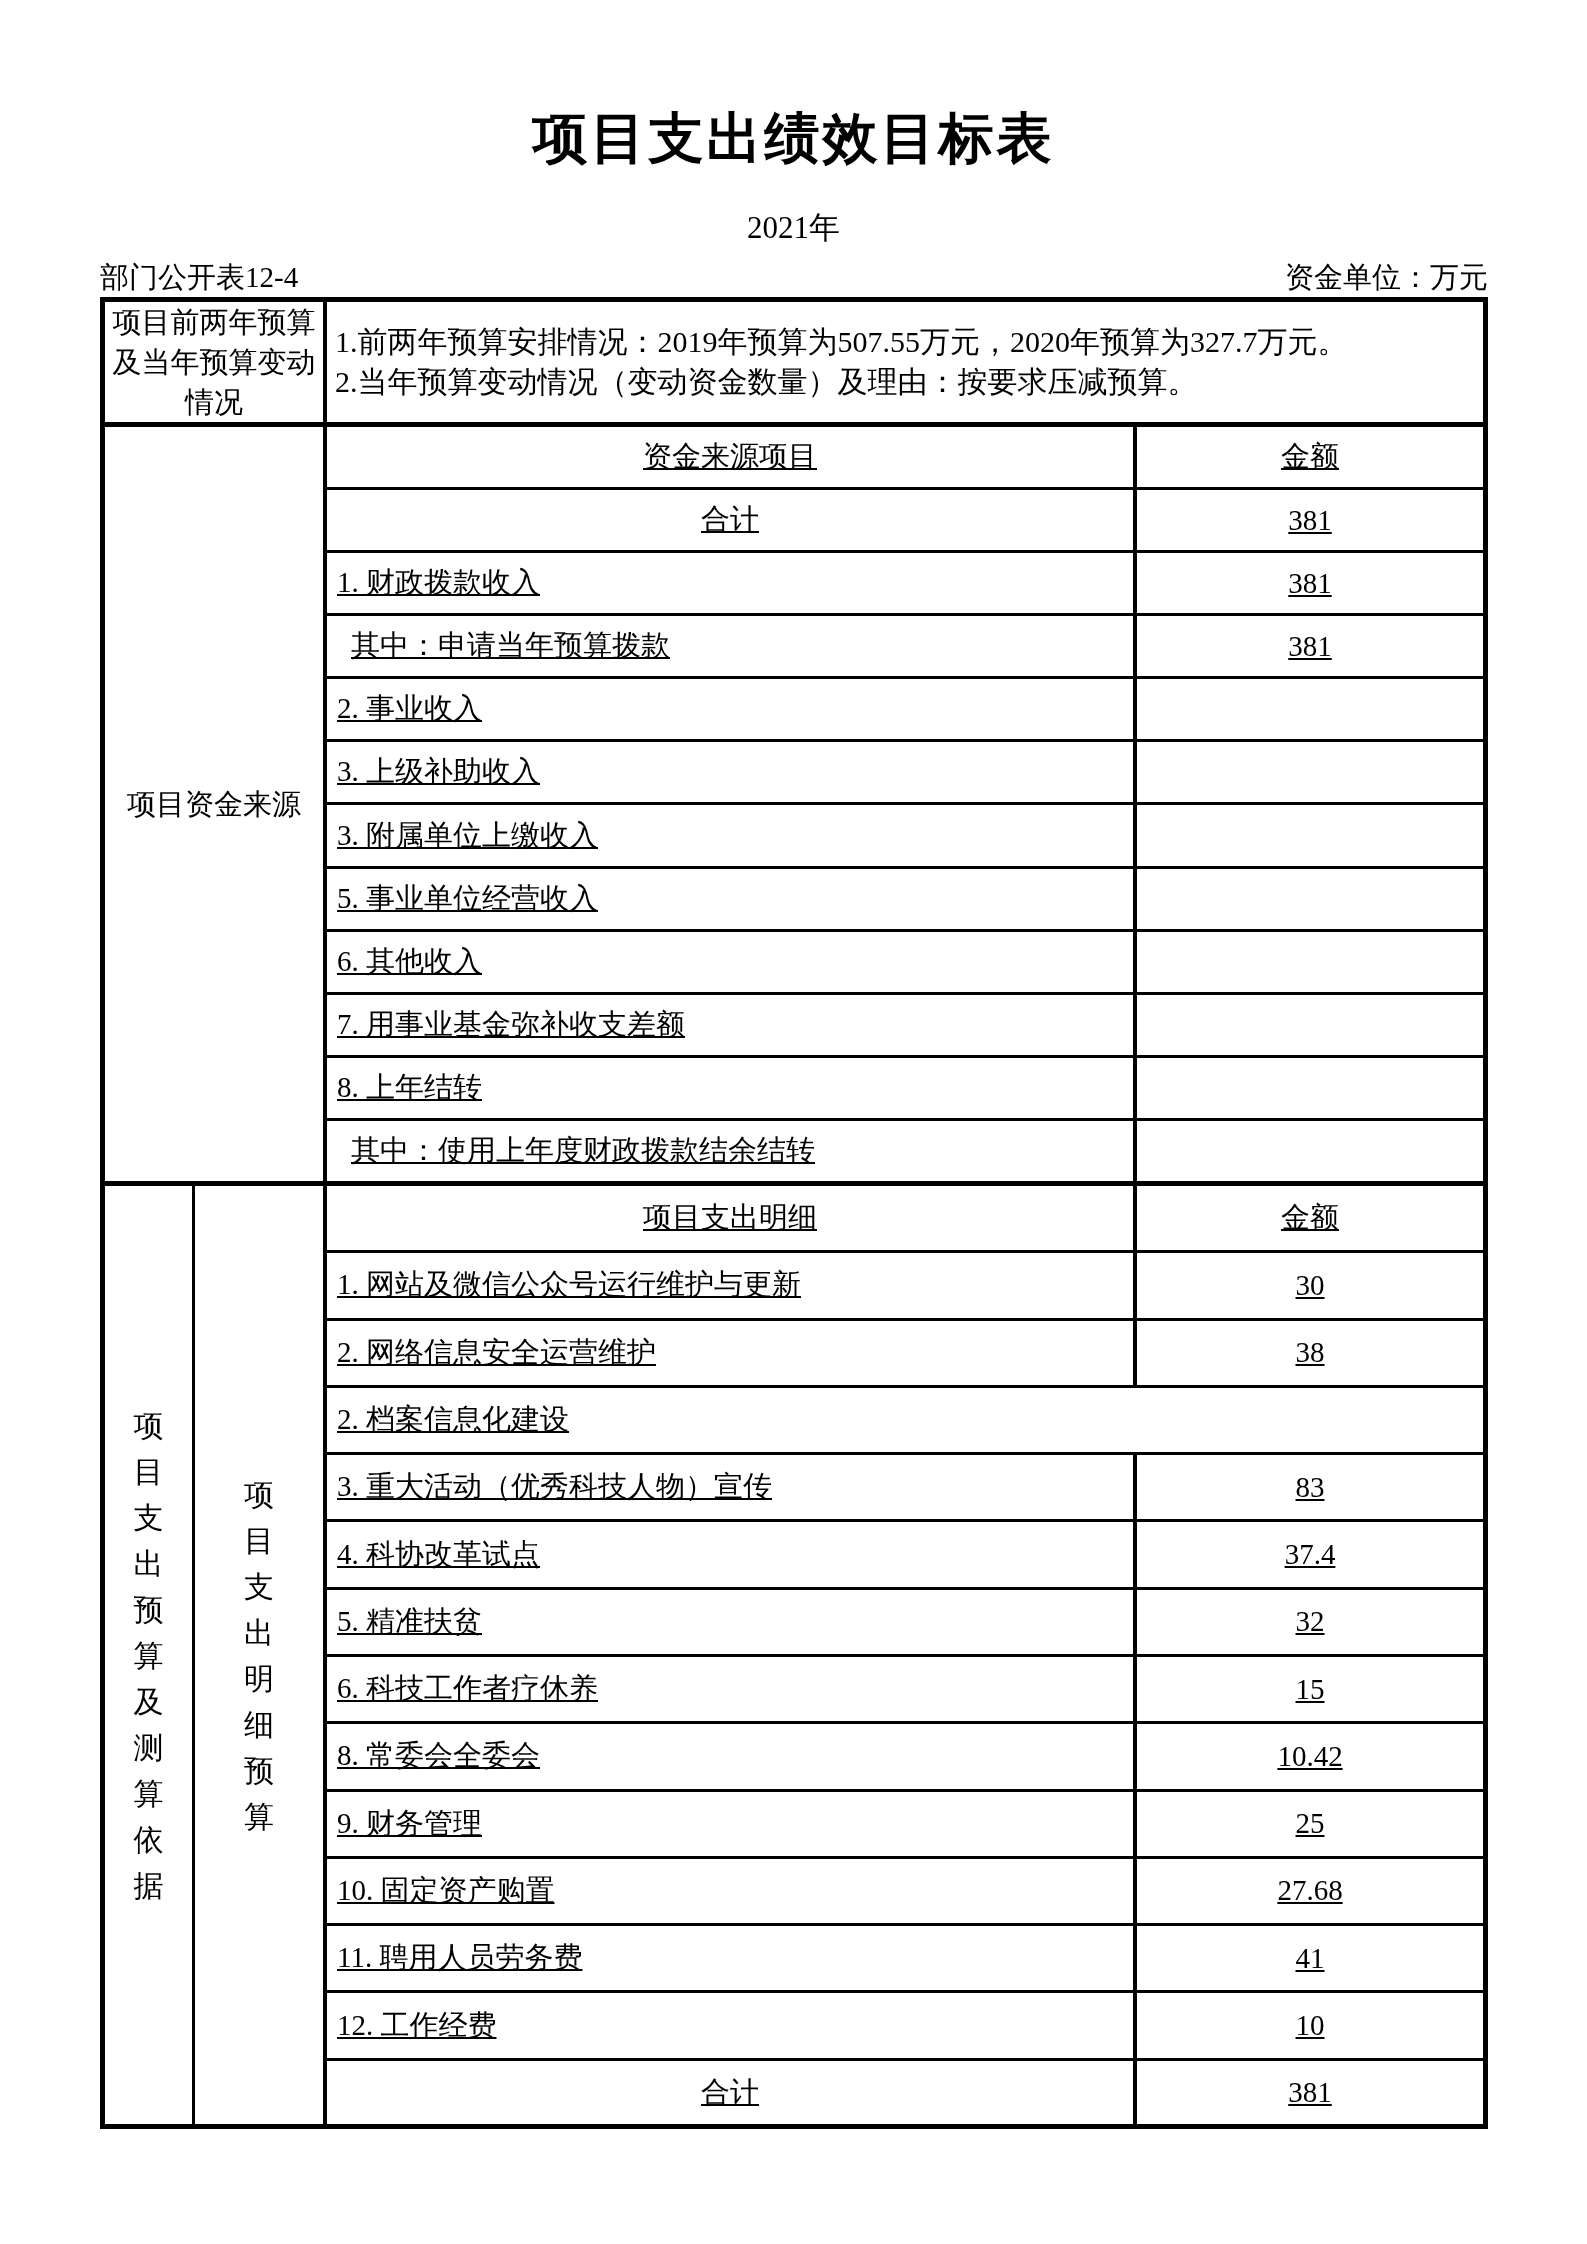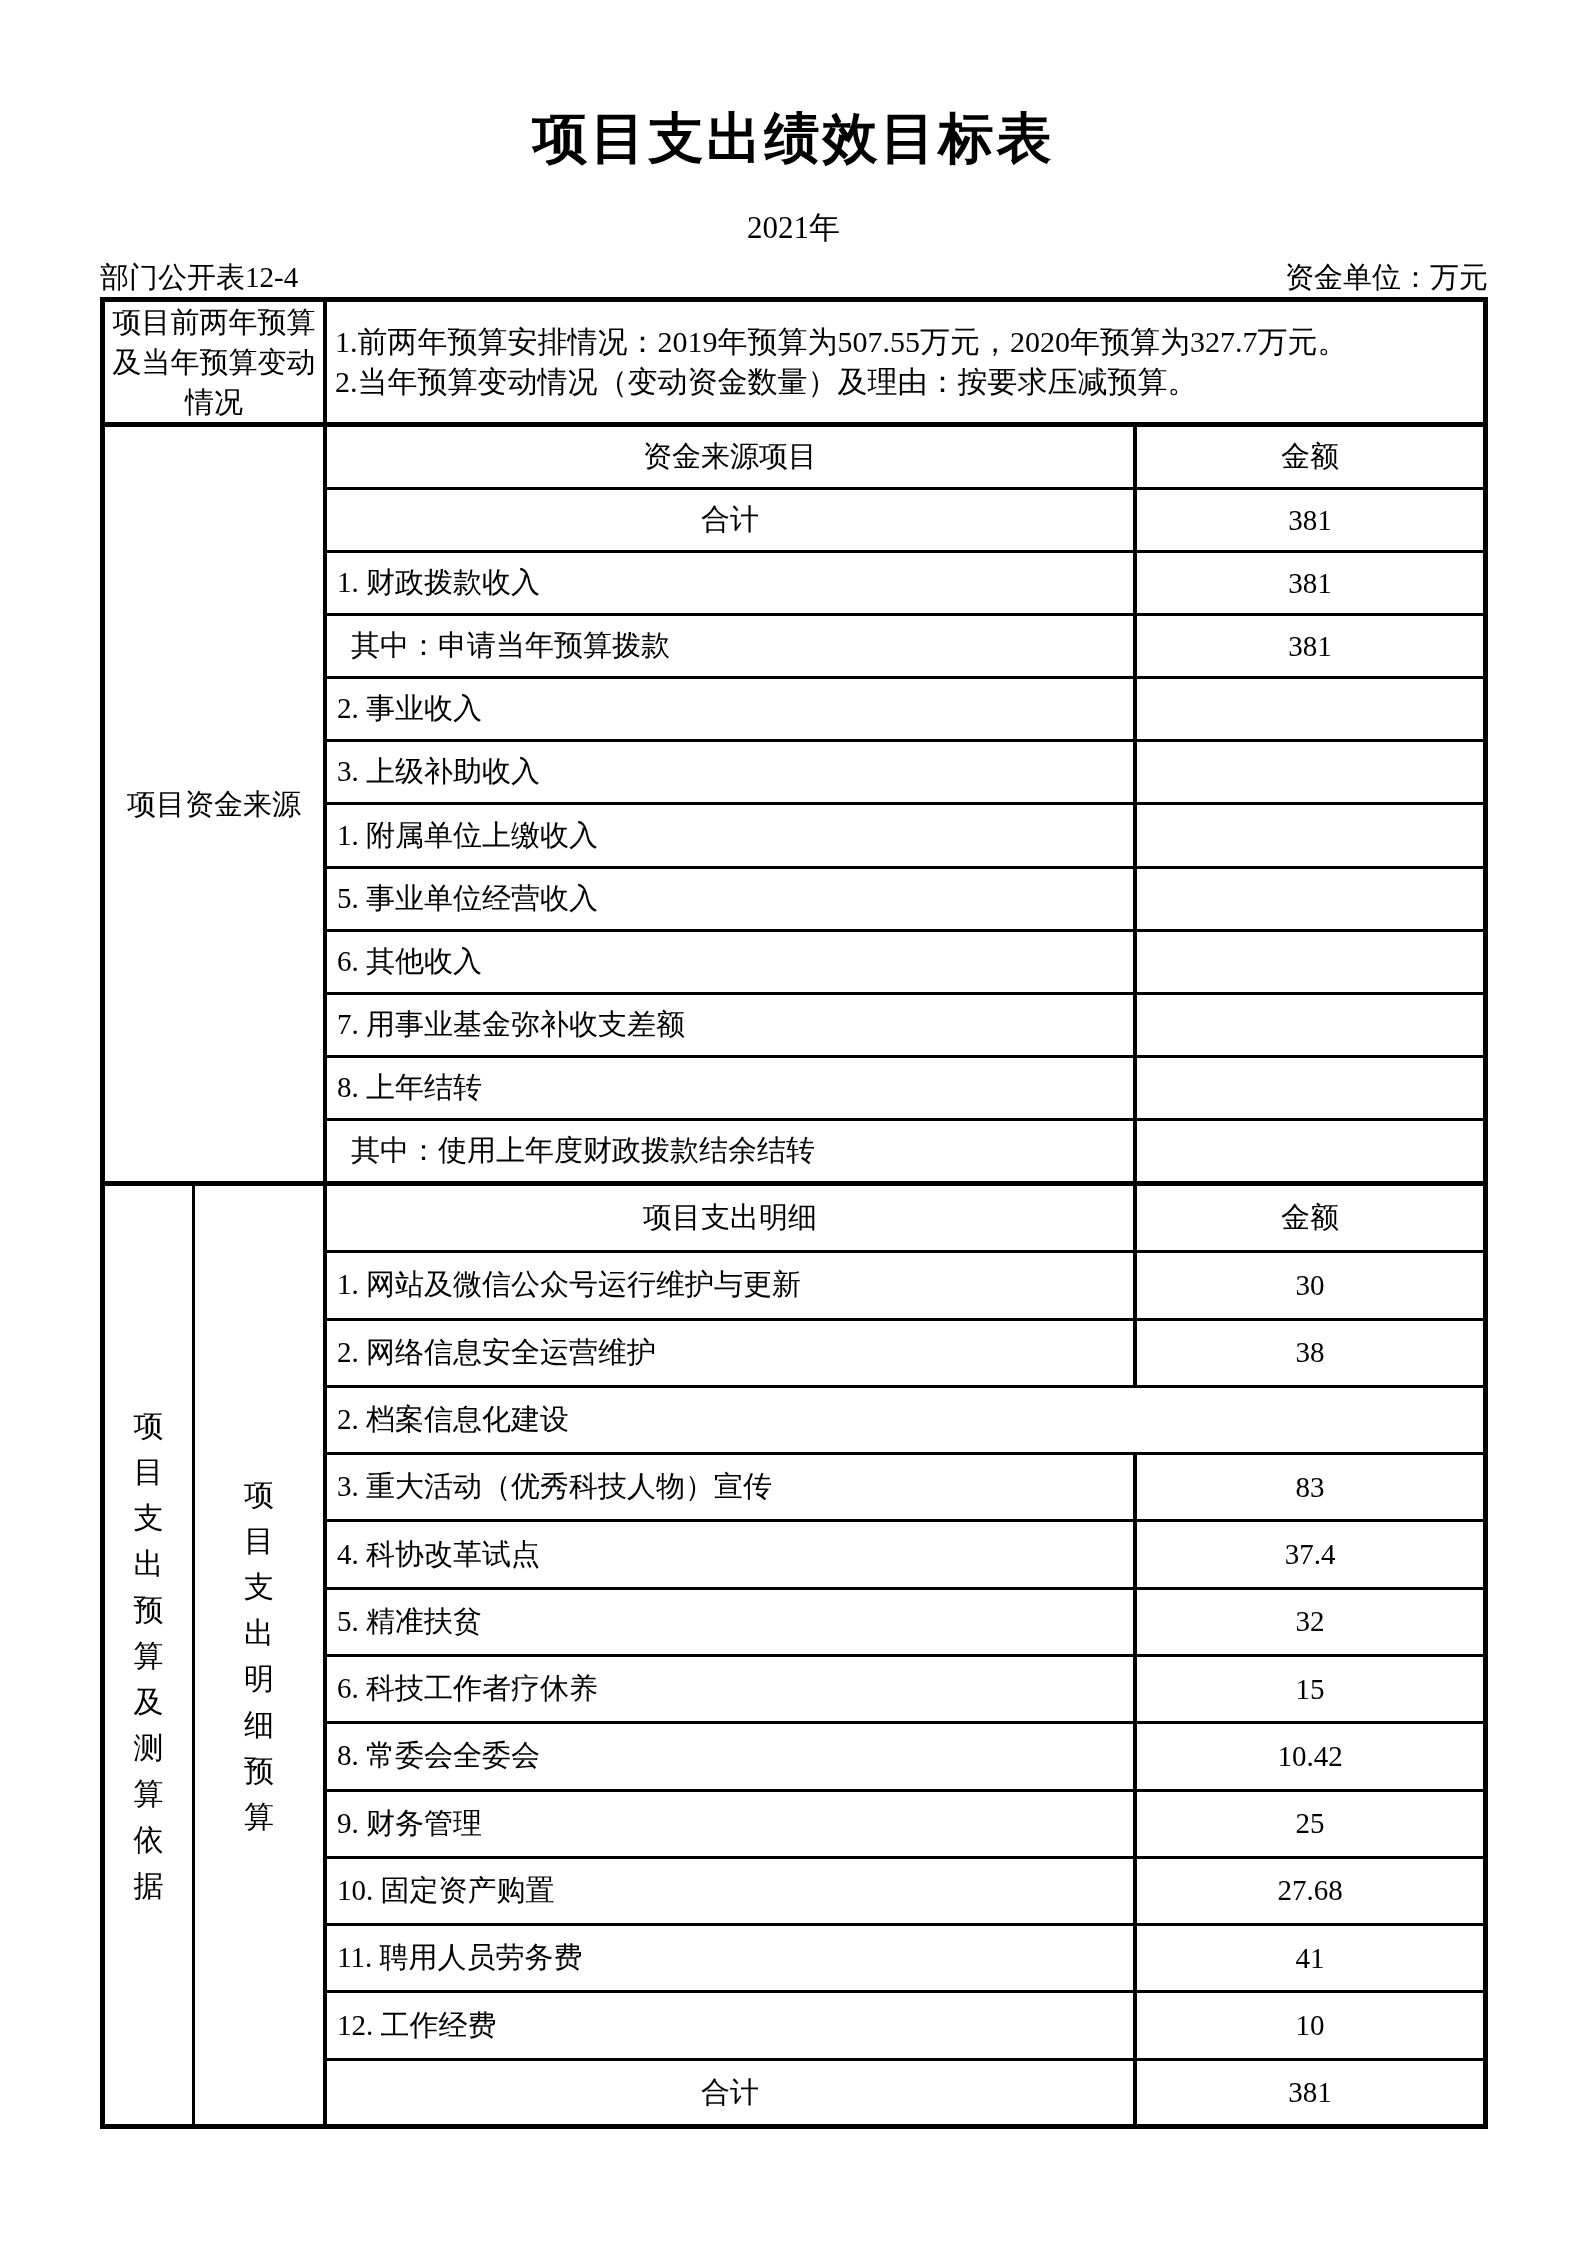--- a/index.html
+++ b/index.html
@@ -51,21 +51,21 @@
     font-size:30px;line-height:30px;
   }
   
   .prior-content{
     flex:1;display:flex;flex-direction:column;justify-content:center;
     padding-left:8px;box-sizing:border-box;
     font-size:30px;line-height:40px;
   }
   
   .rows{flex:1;display:flex;flex-direction:column;min-width:0;}
-  .trow{flex:1;display:flex;border-top:3px solid #000;box-sizing:border-box;min-height:0;}
+  .trow{flex:1;display:flex;border-top:3px solid #000;box-sizing:border-box;min-height:0;text-decoration:underline;}
   .rows .trow:first-child{border-top:none;}
   .cell{box-sizing:border-box;display:flex;align-items:center;}
   .cell.item{flex:1;padding-left:10px;min-width:0;}
   .cell.amount{flex:0 0 350px;border-left:4px solid #000;justify-content:center;padding-left:0;}
   .trow.center .cell.item{justify-content:center;padding-left:0;}
   .trow.indent .cell.item{padding-left:24px;}
   .trow.header .cell.item{justify-content:center;padding-left:0;}
 </style>
 </head>
 <body>
@@ -118,21 +118,21 @@
           </div>
           <div class="trow">
             <div class="cell item">2. 事业收入</div>
             <div class="cell amount"></div>
           </div>
           <div class="trow">
             <div class="cell item">3. 上级补助收入</div>
             <div class="cell amount"></div>
           </div>
           <div class="trow">
-            <div class="cell item">1. 附属单位上缴收入</div>
+            <div class="cell item">3. 附属单位上缴收入</div>
             <div class="cell amount"></div>
           </div>
           <div class="trow">
             <div class="cell item">5. 事业单位经营收入</div>
             <div class="cell amount"></div>
           </div>
           <div class="trow">
             <div class="cell item">6. 其他收入</div>
             <div class="cell amount"></div>
           </div>

